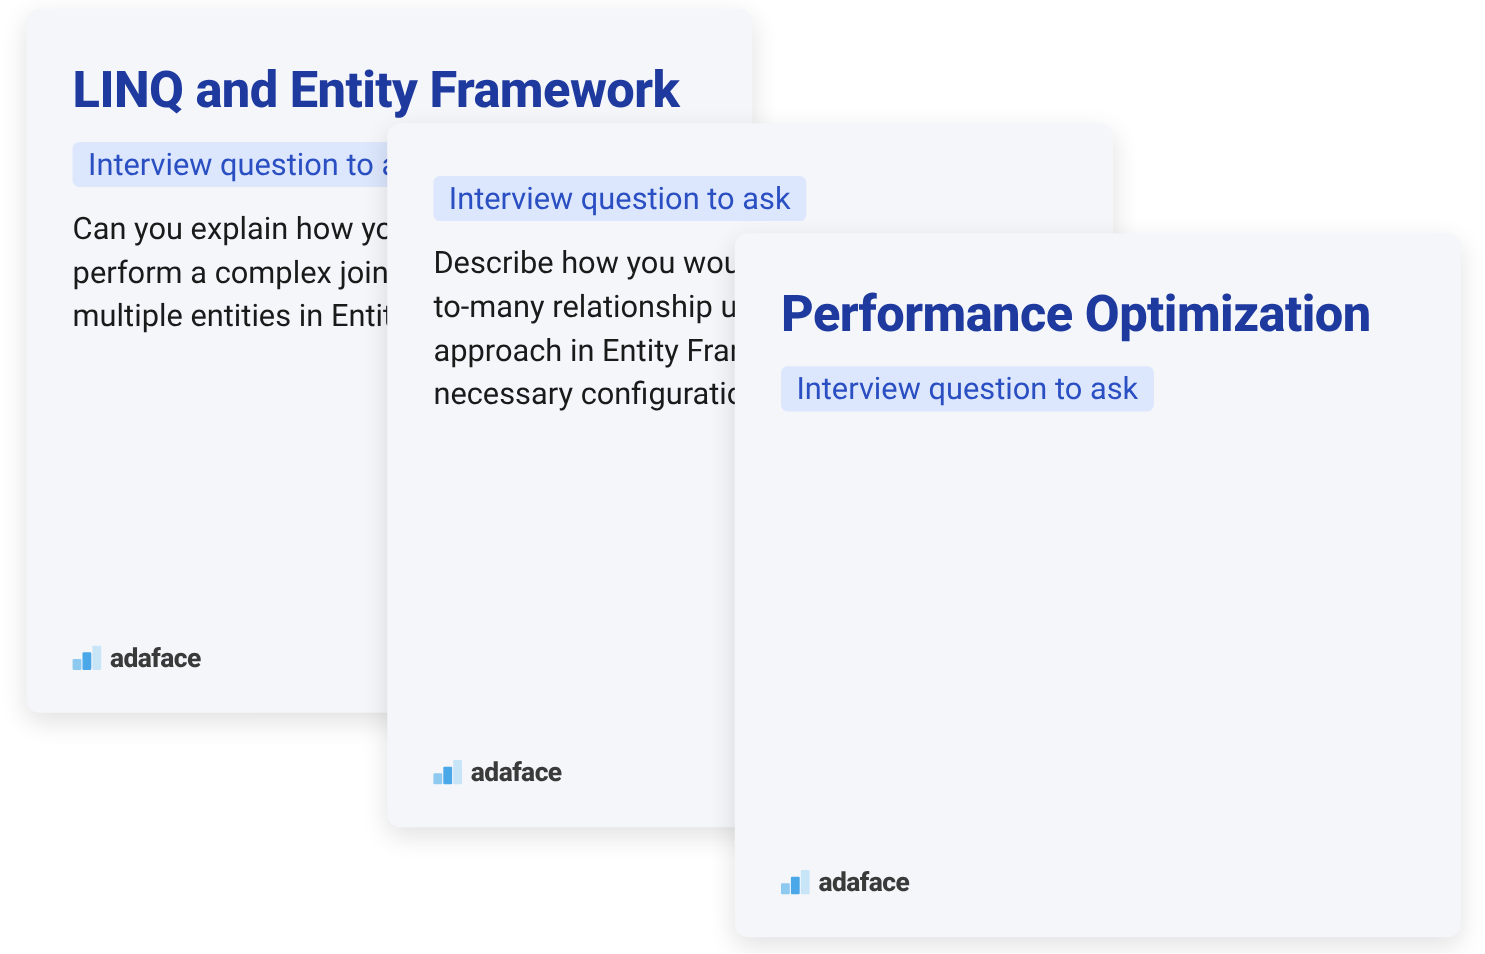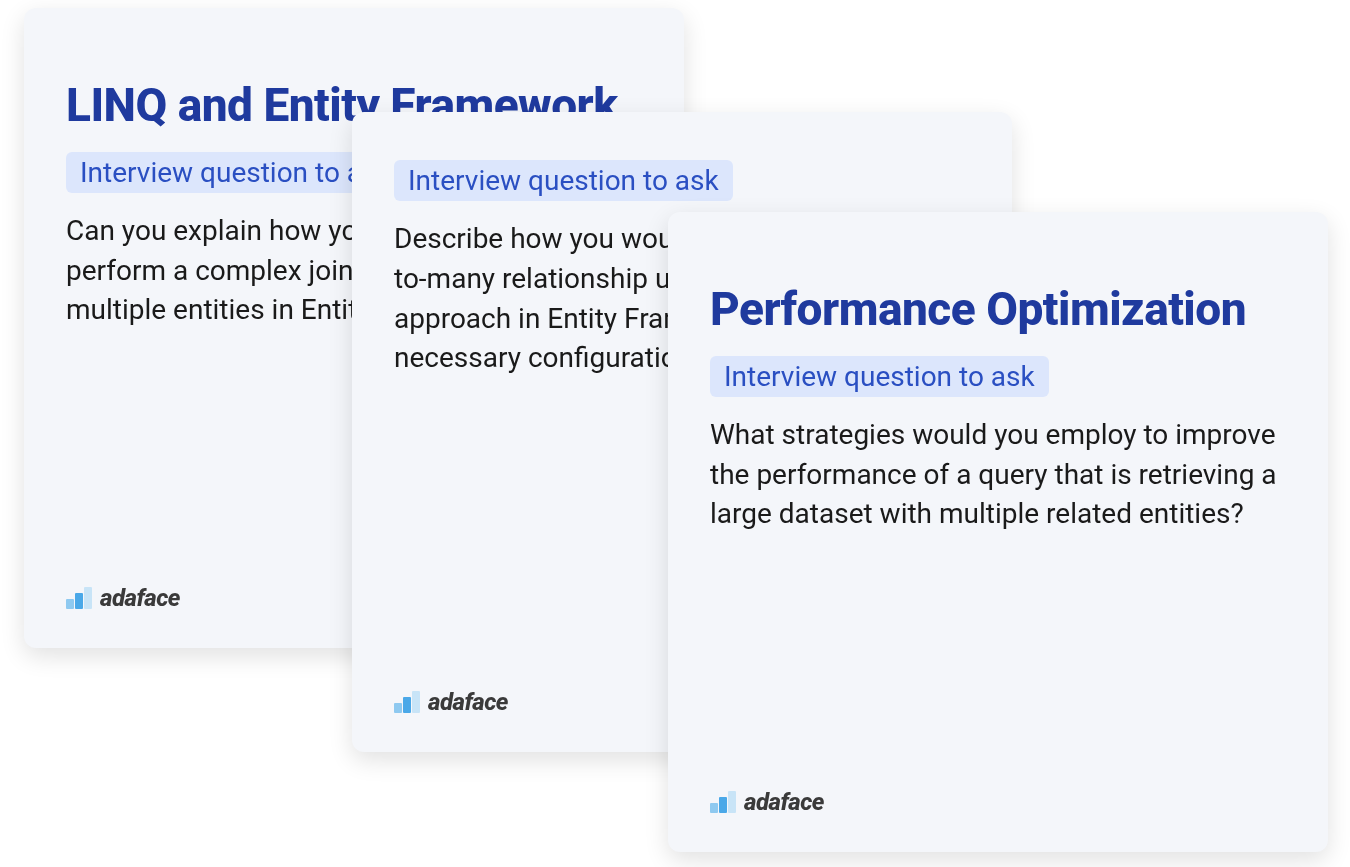--- a/index.html
+++ b/index.html
@@ -49,21 +49,20 @@
       z-index: 3;
     }
     
     .card-title {
       font-size: 46px;
       font-weight: 800;
       color: #1f3a9e;
       line-height: 1.15;
       margin-bottom: 20px;
       letter-spacing: -0.5px;
-      margin-top: 23px;
     }
     
     .badge {
       display: inline-block;
       background: #dce6fc;
       color: #2a4fc2;
       font-size: 28px;
       font-weight: 400;
       padding: 4px 14px;
       border-radius: 6px;
@@ -110,21 +109,20 @@
     .bar-3 {
       height: 22px;
       background: #c8e4f7;
     }
     
     .logo-text {
       font-size: 24px;
       font-weight: 800;
       color: #3a3a3a;
       letter-spacing: -0.5px;
-      font-style: italic;
     }
   </style>
 </head>
 <body>
 
 <div class="card card-1">
   <h2 class="card-title">LINQ and Entity Framework</h2>
   <div class="badge">Interview question to ask</div>
   <p class="card-body">Can you explain how you would use LINQ to perform a complex join operation across multiple entities in Entity Framework?</p>
   <div class="logo-container">
@@ -146,21 +144,20 @@
       <div class="bar bar-2"></div>
       <div class="bar bar-3"></div>
     </div>
     <span class="logo-text">adaface</span>
   </div>
 </div>
 
 <div class="card card-3">
   <h2 class="card-title">Performance Optimization</h2>
   <div class="badge">Interview question to ask</div>
-  <p class="card-body">What strategies would you employ to improve the performance of a query that is retrieving a large dataset with multiple related entities?</p>
   <div class="logo-container">
     <div class="logo-bars">
       <div class="bar bar-1"></div>
       <div class="bar bar-2"></div>
       <div class="bar bar-3"></div>
     </div>
     <span class="logo-text">adaface</span>
   </div>
 </div>
 

